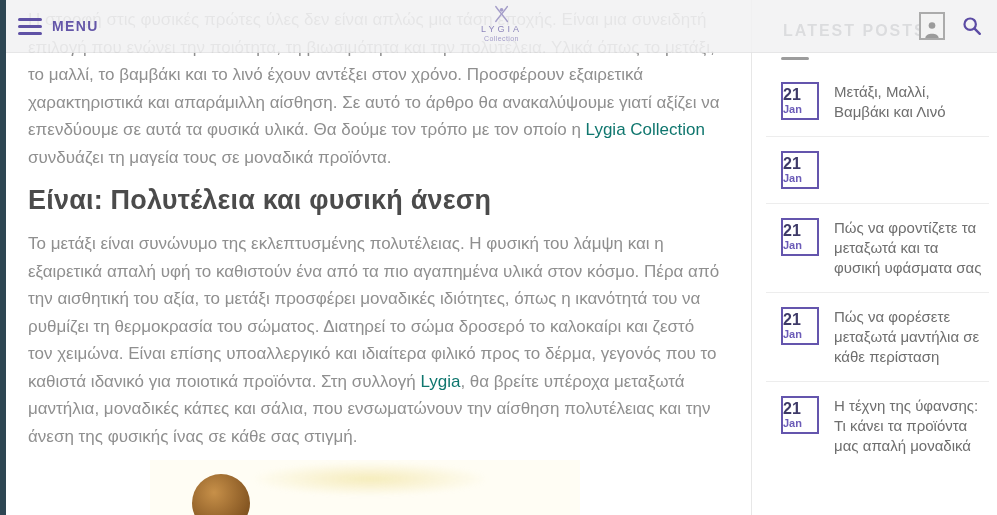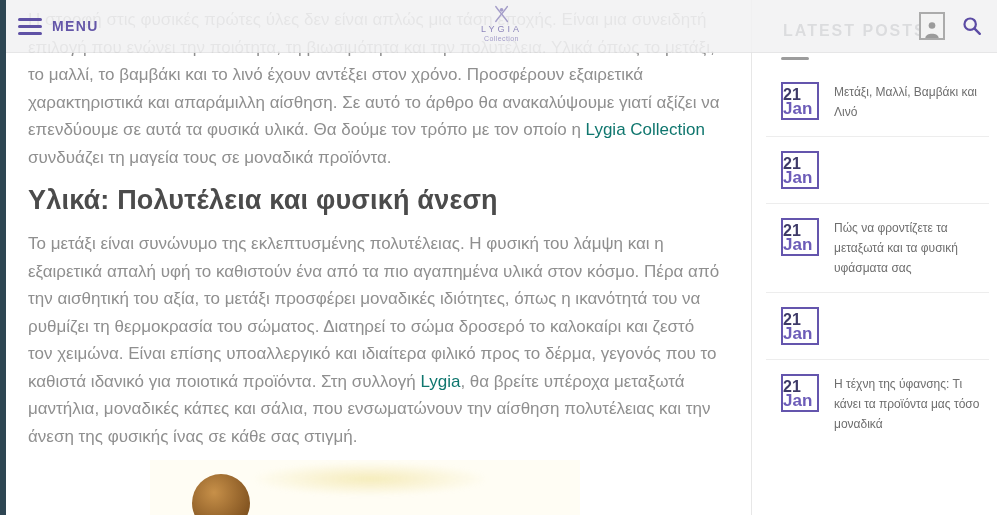--- a/index.html
+++ b/index.html
@@ -47,22 +47,22 @@
     background:#9c9c9c; border-radius:2px;
   }
   .posts { position:absolute; top:68px; left:0; right:0; }
   .post { display:flex; gap:15px; padding:14px 12px 14px 29px; align-items:flex-start; cursor:pointer; }
   .post-divider { height:1px; background:#ededed; margin:0 8px 0 14px; }
   .date-box {
     width:38px; height:38px; box-sizing:border-box; border:2px solid #6455ad; background:#fff;
     display:flex; flex-direction:column; justify-content:center; flex:none;
   }
   .date-day { font-size:16px; font-weight:700; color:#3e3a68; line-height:16px; }
-  .date-mon { font-size:17px; font-weight:700; color:#6c5cb8; line-height:12px; }
-  .post-title { font-size:12px; line-height:20px; color:#6e6e6e; text-decoration:none; display:block; }
+  .date-mon { font-size:11px; font-weight:700; color:#6c5cb8; line-height:12px; }
+  .post-title { font-size:15px; line-height:20px; color:#6e6e6e; text-decoration:none; display:block; }
 
   
   .topbar {
     position:absolute; left:6px; right:0; top:0; height:52px;
     background:rgba(241,241,243,0.88); border-bottom:1px solid rgba(0,0,0,0.05);
     z-index:10;
   }
   .menu-toggle {
     position:absolute; left:12px; top:0; height:52px;
     display:flex; align-items:center; gap:10px; cursor:pointer;
@@ -93,21 +93,21 @@
   .left-strip { position:absolute; left:0; top:0; width:6px; height:515px; background:#2e4653; z-index:20; }
 </style>
 </head>
 <body>
 
 <div class="stage">
 
   <main class="article">
     <p class="body-text"><span>Η στροφή στις φυσικές πρώτες ύλες δεν είναι απλώς μια τάση εποχής. Είναι μια συνειδητή επιλογή που ενώνει την ποιότητα, τη βιωσιμότητα και την πολυτέλεια. Υλικά όπως το μετάξι, το μαλλί, το βαμβάκι και το λινό έχουν αντέξει στον χρόνο. Προσφέρουν εξαιρετικά χαρακτηριστικά και απαράμιλλη αίσθηση. Σε αυτό το άρθρο θα ανακαλύψουμε γιατί αξίζει να επενδύουμε σε αυτά τα φυσικά υλικά. Θα δούμε τον τρόπο με τον οποίο η </span><a class="inline-link">Lygia Collection</a><span> συνδυάζει τη μαγεία τους σε μοναδικά προϊόντα.</span></p>
 
-    <h2 class="section-heading">Υλικά: Πολυτέλεια και φυσική άνεση</h2>
+    <h2 class="section-heading">Είναι: Πολυτέλεια και φυσική άνεση</h2>
 
     <p class="body-text"><span>Το μετάξι είναι συνώνυμο της εκλεπτυσμένης πολυτέλειας. Η φυσική του λάμψη και η εξαιρετικά απαλή υφή το καθιστούν ένα από τα πιο αγαπημένα υλικά στον κόσμο. Πέρα από την αισθητική του αξία, το μετάξι προσφέρει μοναδικές ιδιότητες, όπως η ικανότητά του να ρυθμίζει τη θερμοκρασία του σώματος. Διατηρεί το σώμα δροσερό το καλοκαίρι και ζεστό τον χειμώνα. Είναι επίσης υποαλλεργικό και ιδιαίτερα φιλικό προς το δέρμα, γεγονός που το καθιστά ιδανικό για ποιοτικά προϊόντα. Στη συλλογή </span><a class="inline-link">Lygia</a><span>, θα βρείτε υπέροχα μεταξωτά μαντήλια, μοναδικές κάπες και σάλια, που ενσωματώνουν την αίσθηση πολυτέλειας και την άνεση της φυσικής ίνας σε κάθε σας στιγμή.</span></p>
 
     <div class="article-image">
       <div class="image-watermark"></div>
       <div class="wooden-knob"></div>
 
     </div>
   </main>
 
@@ -141,29 +141,30 @@
         </div>
         <a class="post-title">Πώς να φροντίζετε τα μεταξωτά και τα φυσική υφάσματα σας</a>
       </div>
       <div class="post-divider"></div>
 
       <div class="post">
         <div class="date-box">
           <span class="date-day">21</span>
           <span class="date-mon">Jan</span>
         </div>
-      </div>
-      <div class="post-divider"></div>
-
-      <div class="post">
-        <div class="date-box">
-          <span class="date-day">21</span>
-          <span class="date-mon">Jan</span>
-        </div>
-        <a class="post-title">Η τέχνη της ύφανσης: Τι κάνει τα προϊόντα μας τόσο μοναδικά</a>
+        <a class="post-title">Πώς να φορέσετε μεταξωτά μαντήλια σε κάθε περίσταση</a>
+      </div>
+      <div class="post-divider"></div>
+
+      <div class="post">
+        <div class="date-box">
+          <span class="date-day">21</span>
+          <span class="date-mon">Jan</span>
+        </div>
+        <a class="post-title">Η τέχνη της ύφανσης: Τι κάνει τα προϊόντα μας απαλή μοναδικά</a>
       </div>
 
     </div>
   </aside>
 
   <header class="topbar">
     <div class="menu-toggle">
       <span class="hamburger">
           <i></i>
           <i></i>

